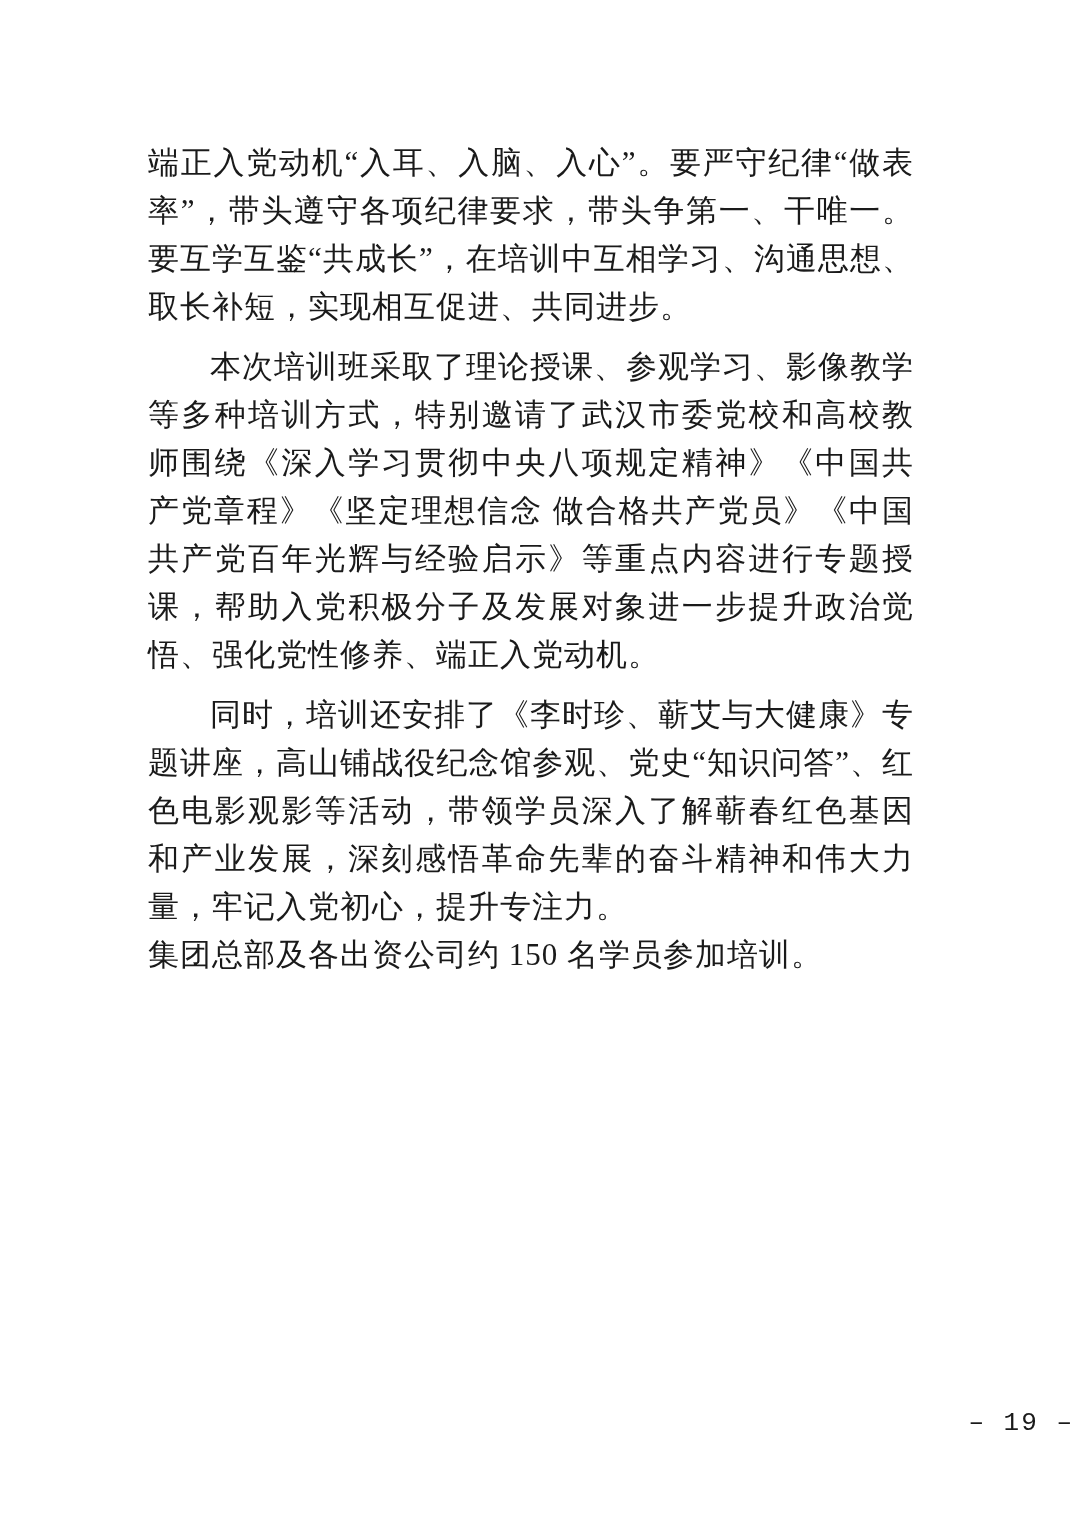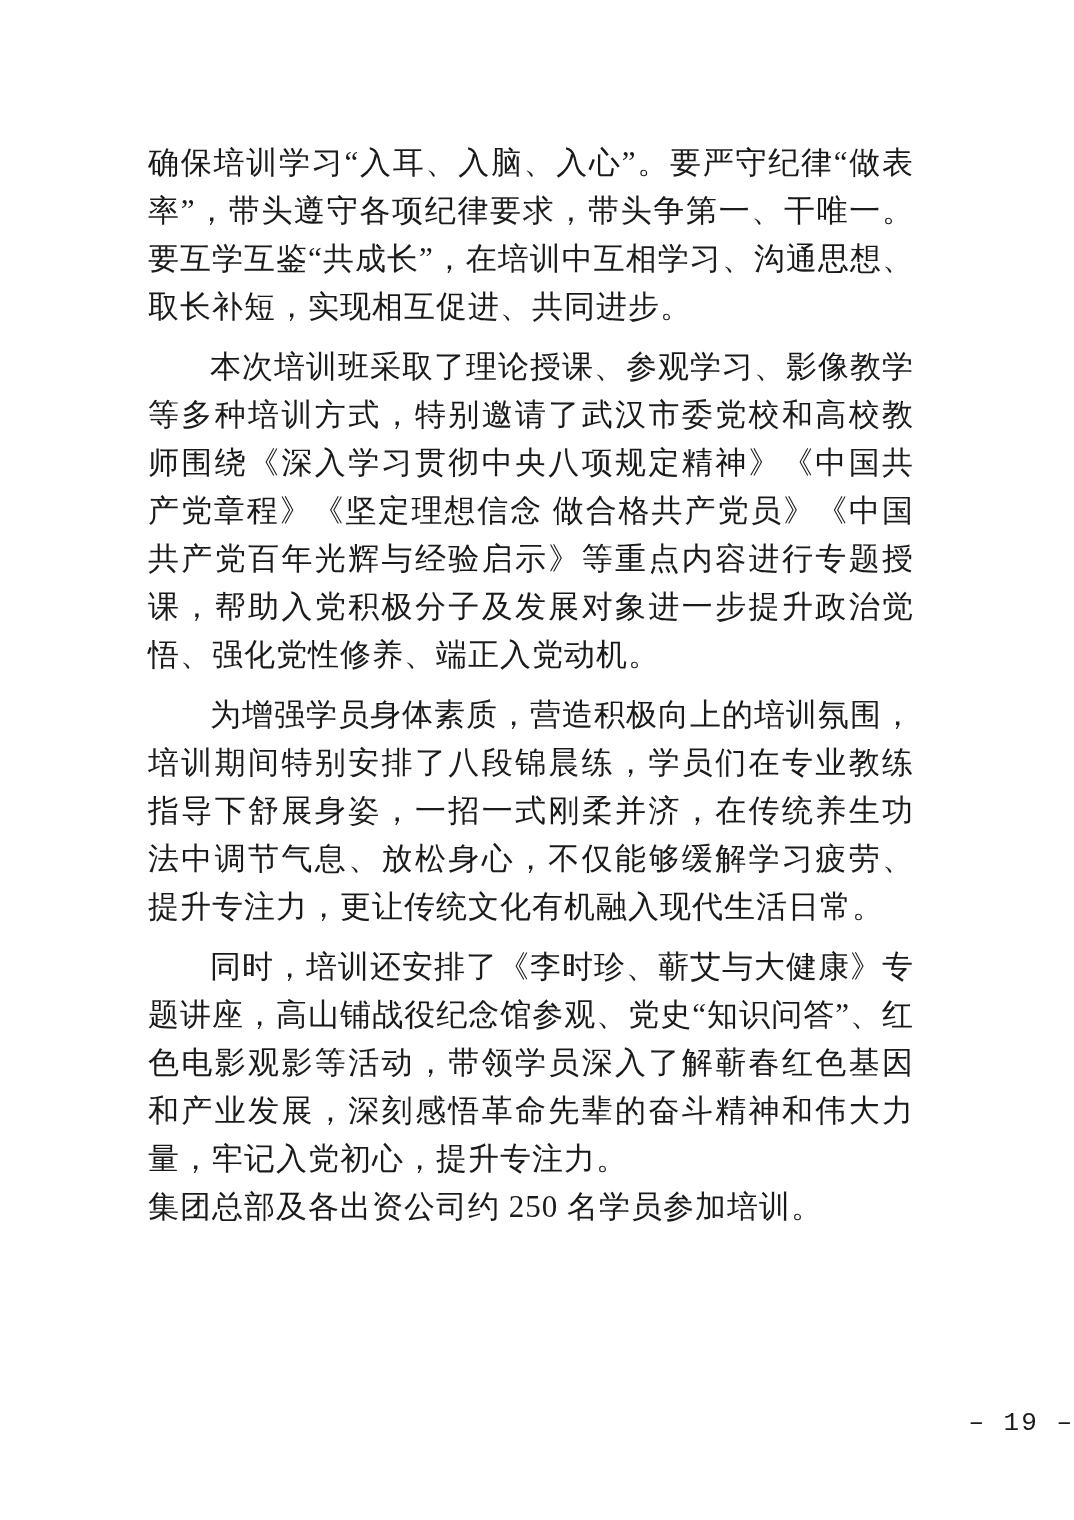--- a/index.html
+++ b/index.html
@@ -46,20 +46,19 @@
     color: #1a1a1a;
     letter-spacing: 2px;
     font-family: Liberation Mono, monospace;
   }
 </style>
 </head>
 <body>
 
 <div class="page">
   <div class="content">
-    <p>确保培训学习“入耳、入脑、入心”。要严守纪律“做表率”，带头遵守各项纪律要求，带头争第一、干唯一。要互学互鉴“共成长”，在培训中互相学习、沟通思想、取长补短，实现相互促进、共同进步。</p>
+    <p>端正入党动机“入耳、入脑、入心”。要严守纪律“做表率”，带头遵守各项纪律要求，带头争第一、干唯一。要互学互鉴“共成长”，在培训中互相学习、沟通思想、取长补短，实现相互促进、共同进步。</p>
     <p class="indent">本次培训班采取了理论授课、参观学习、影像教学等多种培训方式，特别邀请了武汉市委党校和高校教师围绕《深入学习贯彻中央八项规定精神》《中国共产党章程》《坚定理想信念 做合格共产党员》《中国共产党百年光辉与经验启示》等重点内容进行专题授课，帮助入党积极分子及发展对象进一步提升政治觉悟、强化党性修养、端正入党动机。</p>
-    <p class="indent">为增强学员身体素质，营造积极向上的培训氛围，培训期间特别安排了八段锦晨练，学员们在专业教练指导下舒展身姿，一招一式刚柔并济，在传统养生功法中调节气息、放松身心，不仅能够缓解学习疲劳、提升专注力，更让传统文化有机融入现代生活日常。</p>
     <p class="indent">同时，培训还安排了《李时珍、蕲艾与大健康》专题讲座，高山铺战役纪念馆参观、党史“知识问答”、红色电影观影等活动，带领学员深入了解蕲春红色基因和产业发展，深刻感悟革命先辈的奋斗精神和伟大力量，牢记入党初心，提升专注力。</p>
-    <p>集团总部及各出资公司约 250 名学员参加培训。</p>
+    <p>集团总部及各出资公司约 150 名学员参加培训。</p>
   </div>
   <div class="page-footer">– 19 –</div>
 </div>
 
 </body></html>

